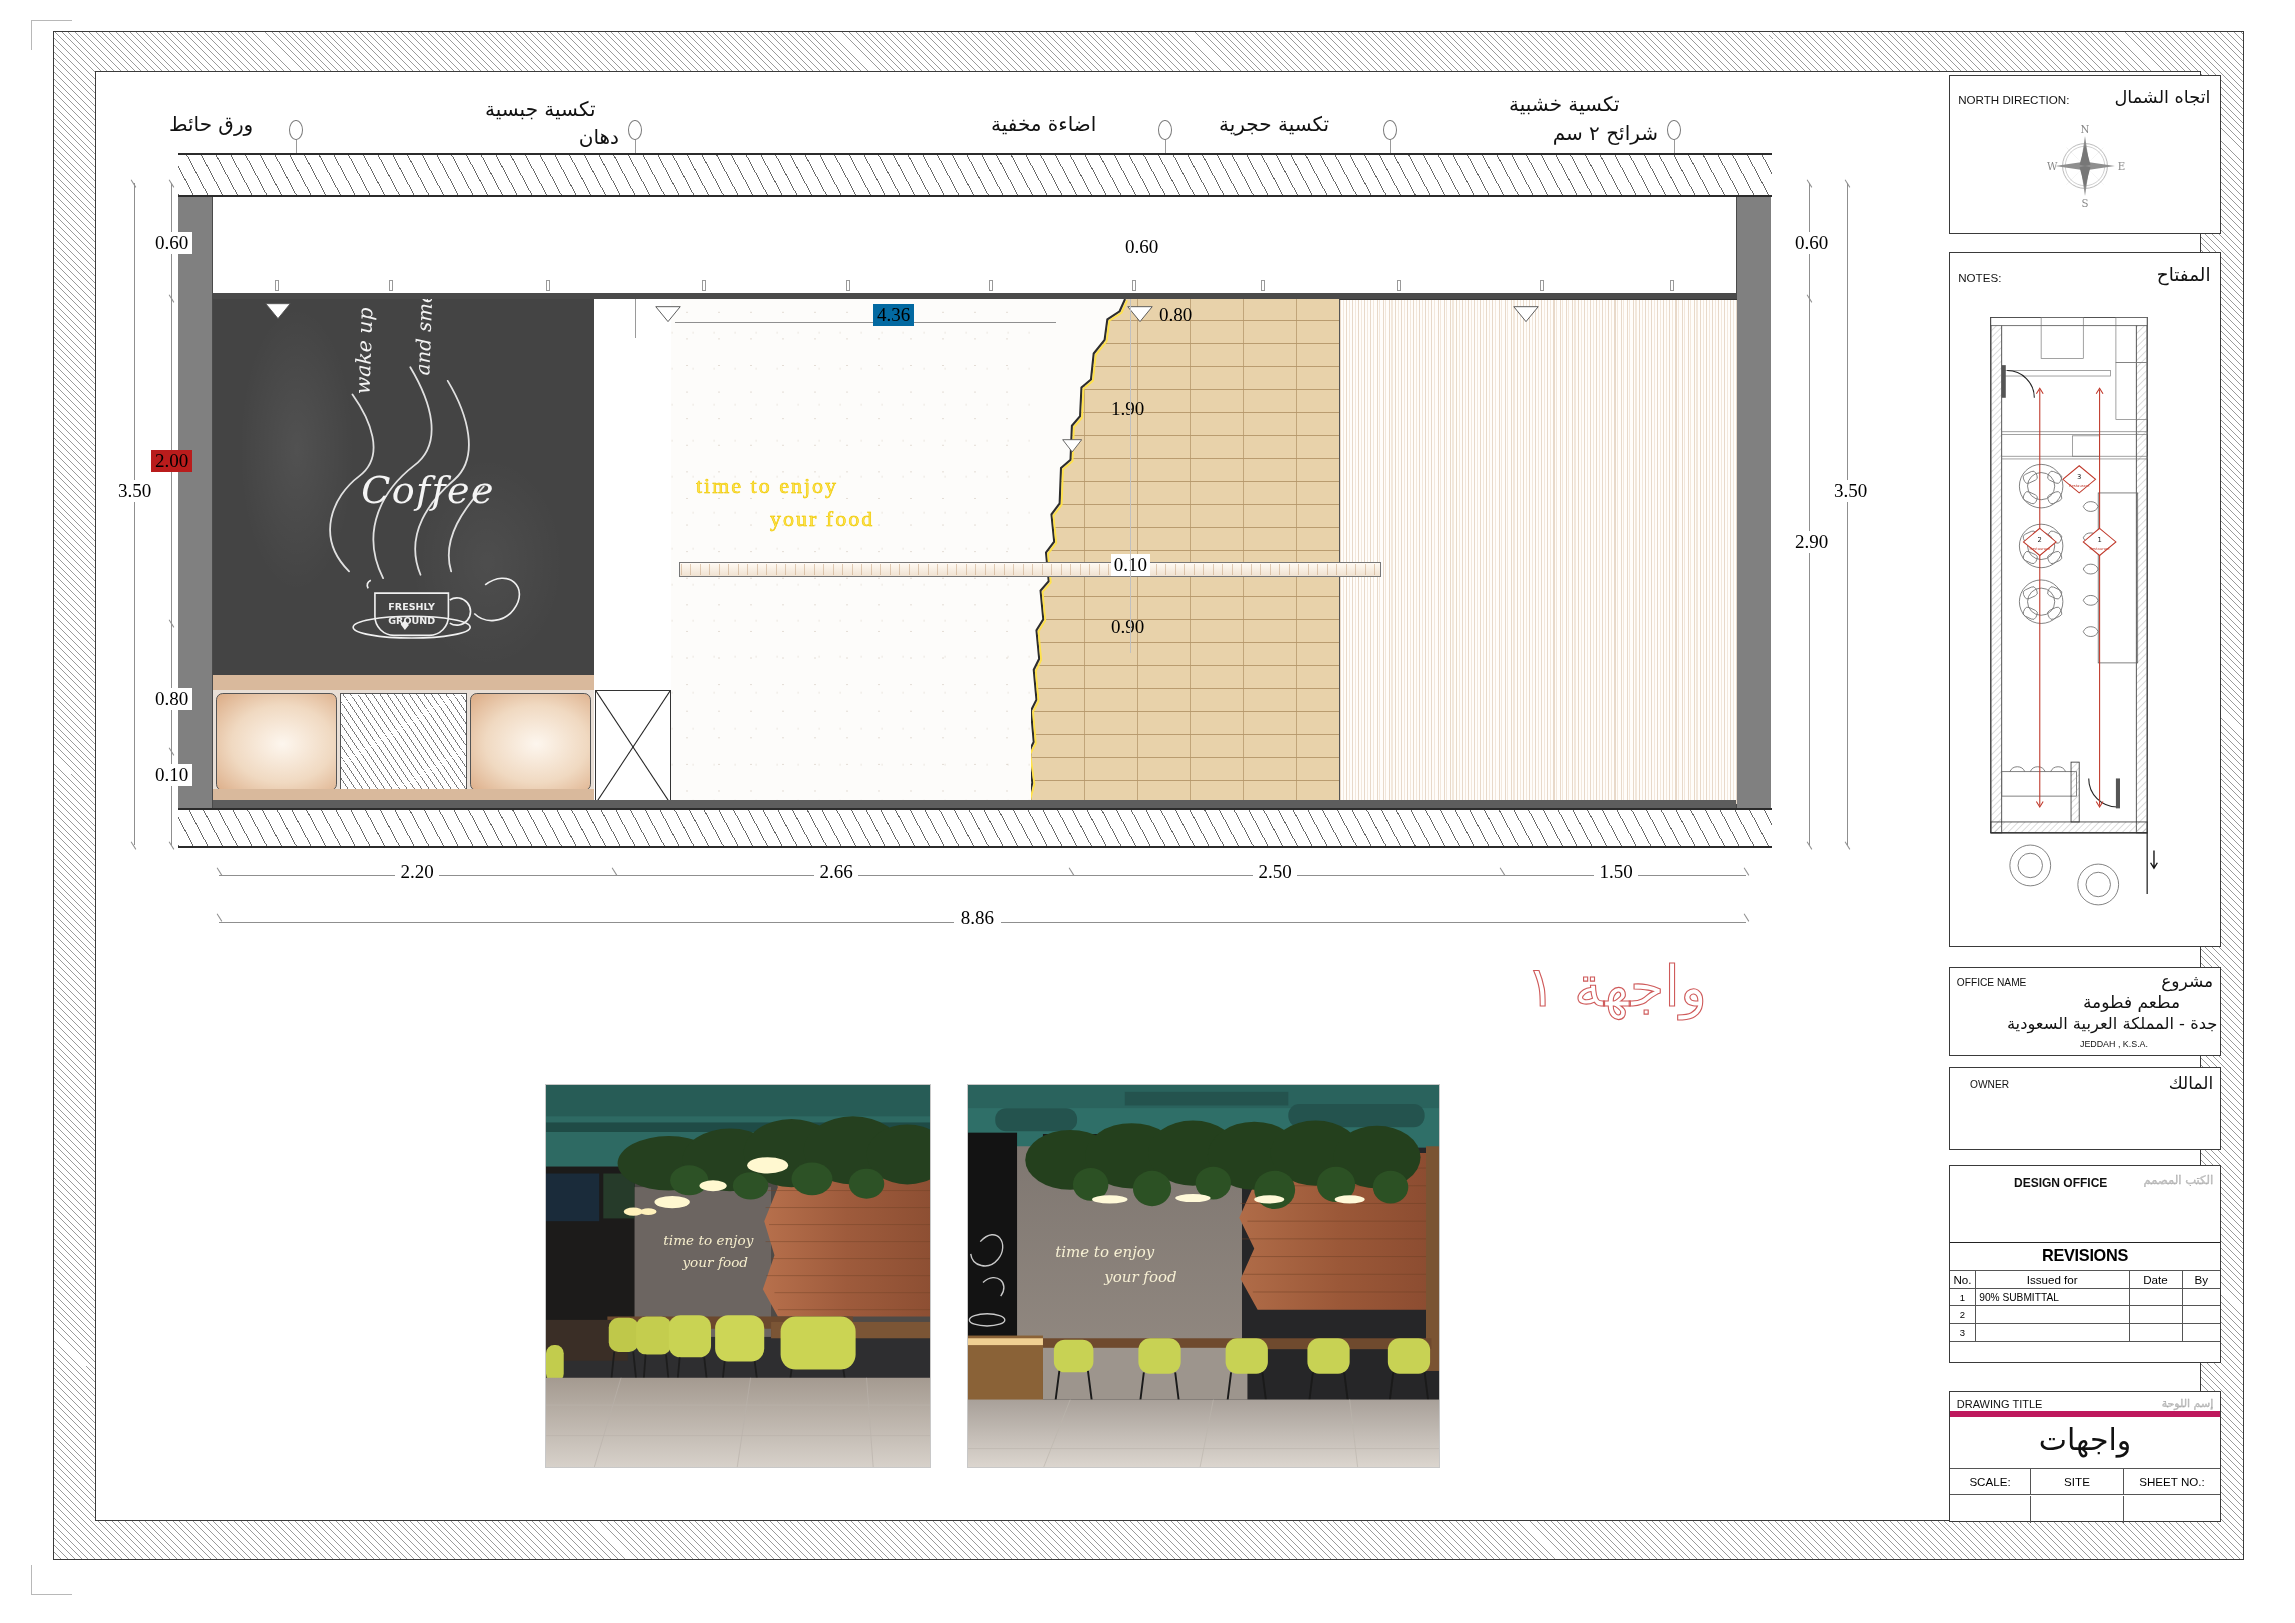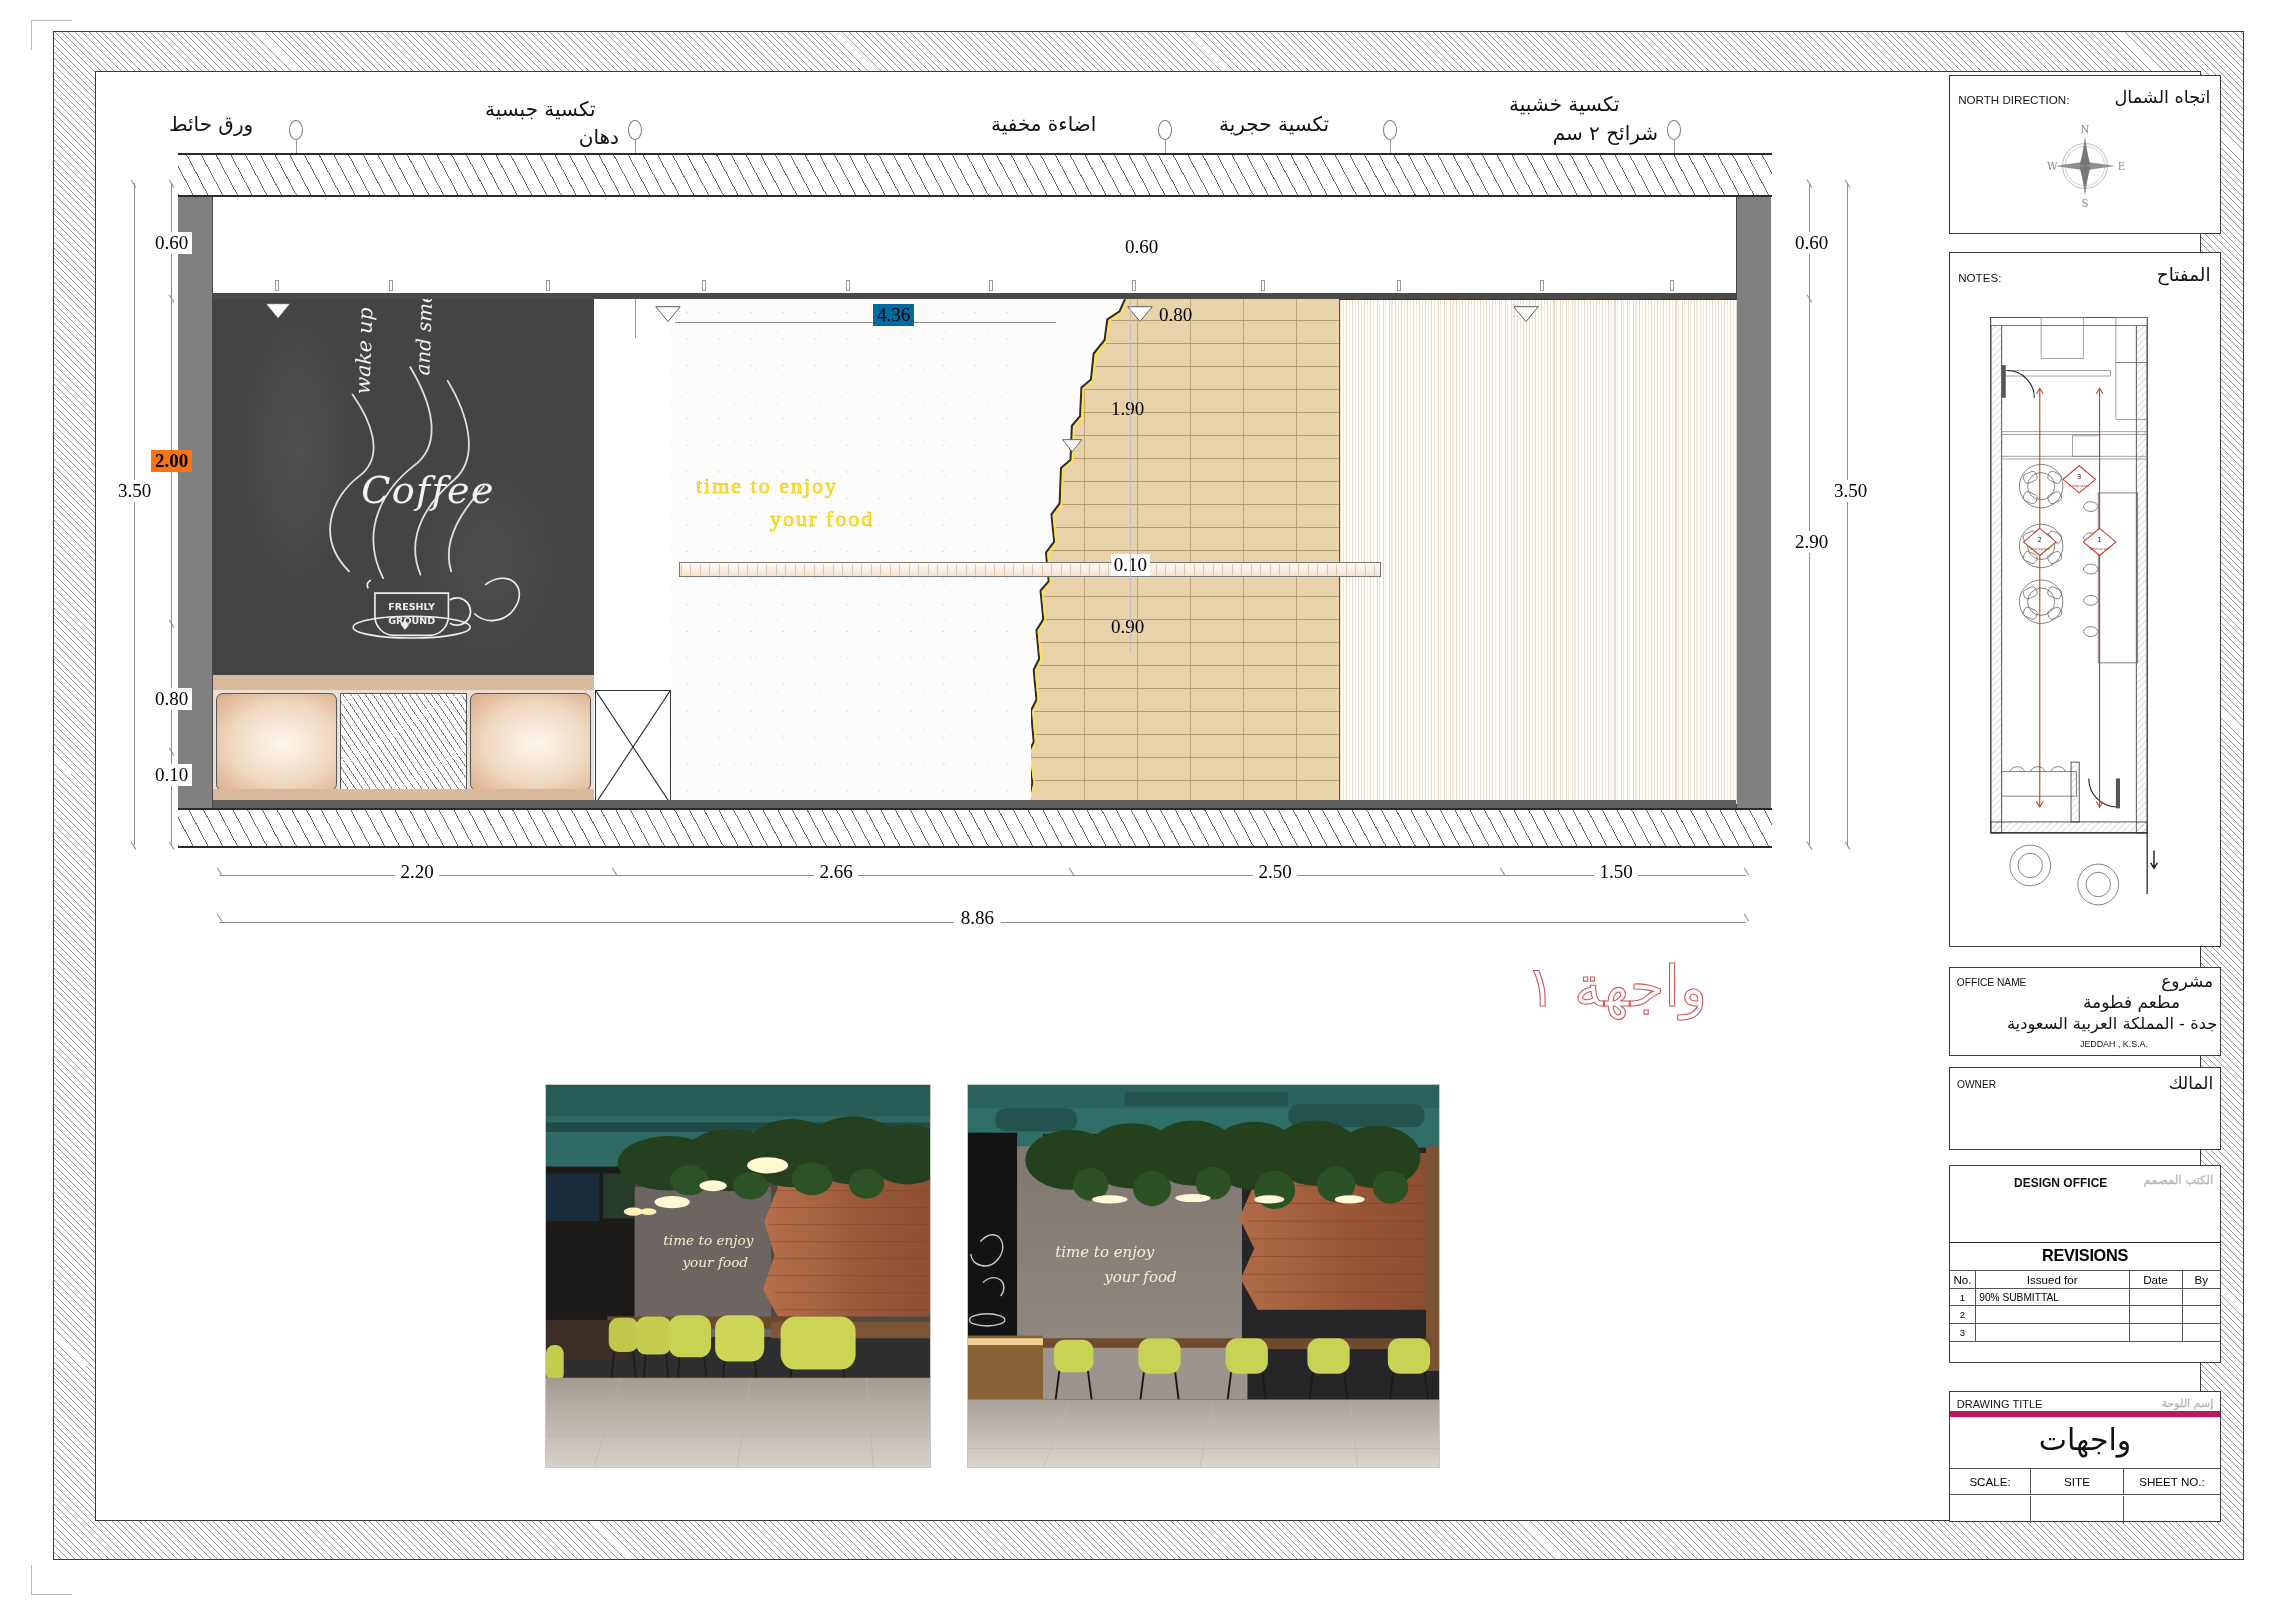--- a/index.html
+++ b/index.html
@@ -389,21 +389,21 @@
     <div class="dimline-v" style="position:absolute;left:171px;top:183px;height:662px;"></div>
     <div class="tick" style="left:129px;top:183px;"></div>
     <div class="tick" style="left:129px;top:845px;"></div>
     <div class="tick" style="left:167px;top:183px;"></div>
     <div class="tick" style="left:167px;top:298px;"></div>
     <div class="tick" style="left:167px;top:623px;"></div>
     <div class="tick" style="left:167px;top:751px;"></div>
     <div class="tick" style="left:167px;top:845px;"></div>
 
     <div class="dim" style="position:absolute;left:151px;top:232px;background:#fff;padding:0 4.1px;">0.60</div>
-    <div class="dim" style="position:absolute;left:151px;top:450px;background:#f97316;padding:0 4.1px;font-weight:bold;">2.00</div>
+    <div class="dim" style="position:absolute;left:151px;top:450px;background:#b91c1c;padding:0 4.1px;">2.00</div>
     <div class="dim" style="position:absolute;left:114px;top:480px;background:#fff;padding:0 4.1px;">3.50</div>
     <div class="dim" style="position:absolute;left:151px;top:688px;background:#fff;padding:0 4.1px;">0.80</div>
     <div class="dim" style="position:absolute;left:151px;top:764px;background:#fff;padding:0 4.1px;">0.10</div>
   </div>
 
   <div>
     <div class="dimline-v" style="position:absolute;left:1809px;top:183px;height:662px;"></div>
     <div class="dimline-v" style="position:absolute;left:1847px;top:183px;height:662px;"></div>
     <div class="tick" style="left:1805px;top:183px;"></div>
     <div class="tick" style="left:1805px;top:298px;"></div>
@@ -788,21 +788,21 @@
 
   <div class="tb" style="left:1949px;top:967px;width:272px;height:89px;">
     <div class="tb-lbl-en" style="left:6.8px;top:8.9px;font-size:10.2px;">OFFICE NAME</div>
     <div class="tb-lbl-ar" style="right:6.8px;top:3.4px;font-size:17px;">مشروع</div>
     <div class="tb-lbl-ar" style="right:40px;top:24px;font-size:17px;">مطعم فطومة</div>
     <div class="tb-lbl-ar" style="right:2.7px;top:46px;font-size:16.3px;">جدة - المملكة العربية السعودية</div>
     <div class="tb-lbl-en" style="right:72px;top:71px;font-size:8.9px;">JEDDAH , K.S.A.</div>
   </div>
 
   <div class="tb" style="left:1949px;top:1067px;width:272px;height:83px;">
-    <div class="tb-lbl-en" style="left:7px;top:11px;font-size:10.2px;">OWNER</div>
+    <div class="tb-lbl-en" style="left:20px;top:11px;font-size:10.2px;">OWNER</div>
     <div class="tb-lbl-ar" style="right:6.8px;top:5.4px;font-size:17px;">المالك</div>
   </div>
 
   <div class="tb" style="left:1949px;top:1165px;width:272px;height:198px;">
     <div class="tb-lbl-en" style="left:64px;top:9.5px;font-size:12px;font-weight:bold;">DESIGN OFFICE</div>
     <div class="tb-lbl-ar ghost" style="right:6.8px;top:6.8px;font-size:11.6px;">الكتب المصمم</div>
 
     <div style="position:absolute;left:0;top:76px;width:100%;border-top:1.4px solid #222;"></div>
     <div style="position:absolute;left:0;top:80px;width:100%;text-align:center;font-size:16.3px;font-weight:bold;letter-spacing:-0.3px;">REVISIONS</div>
 

